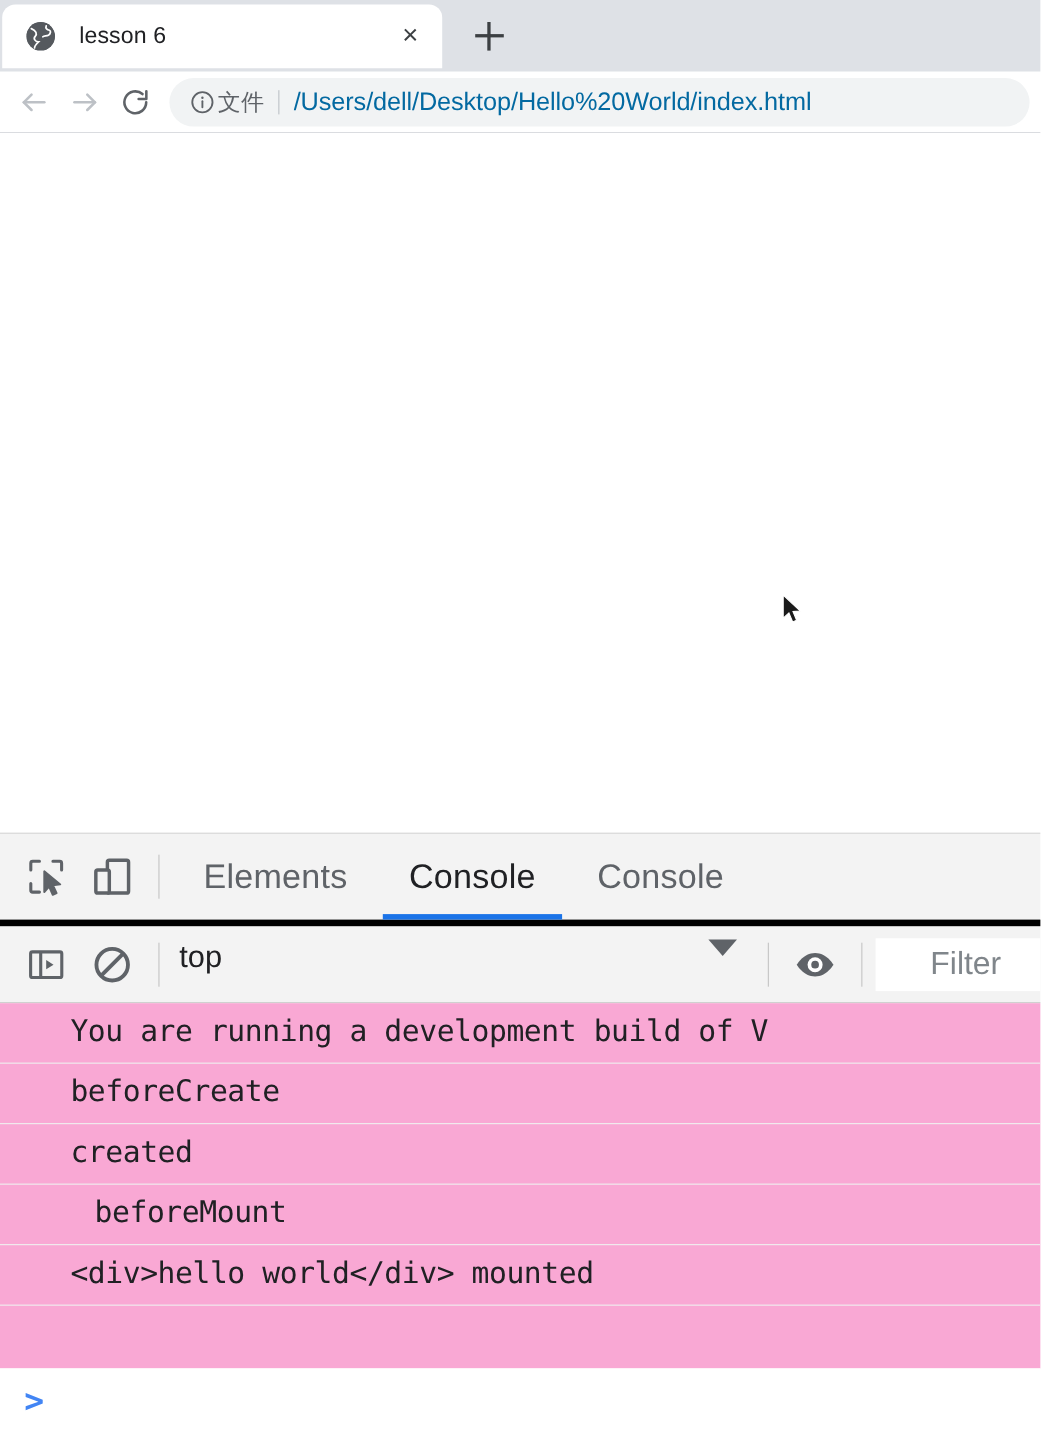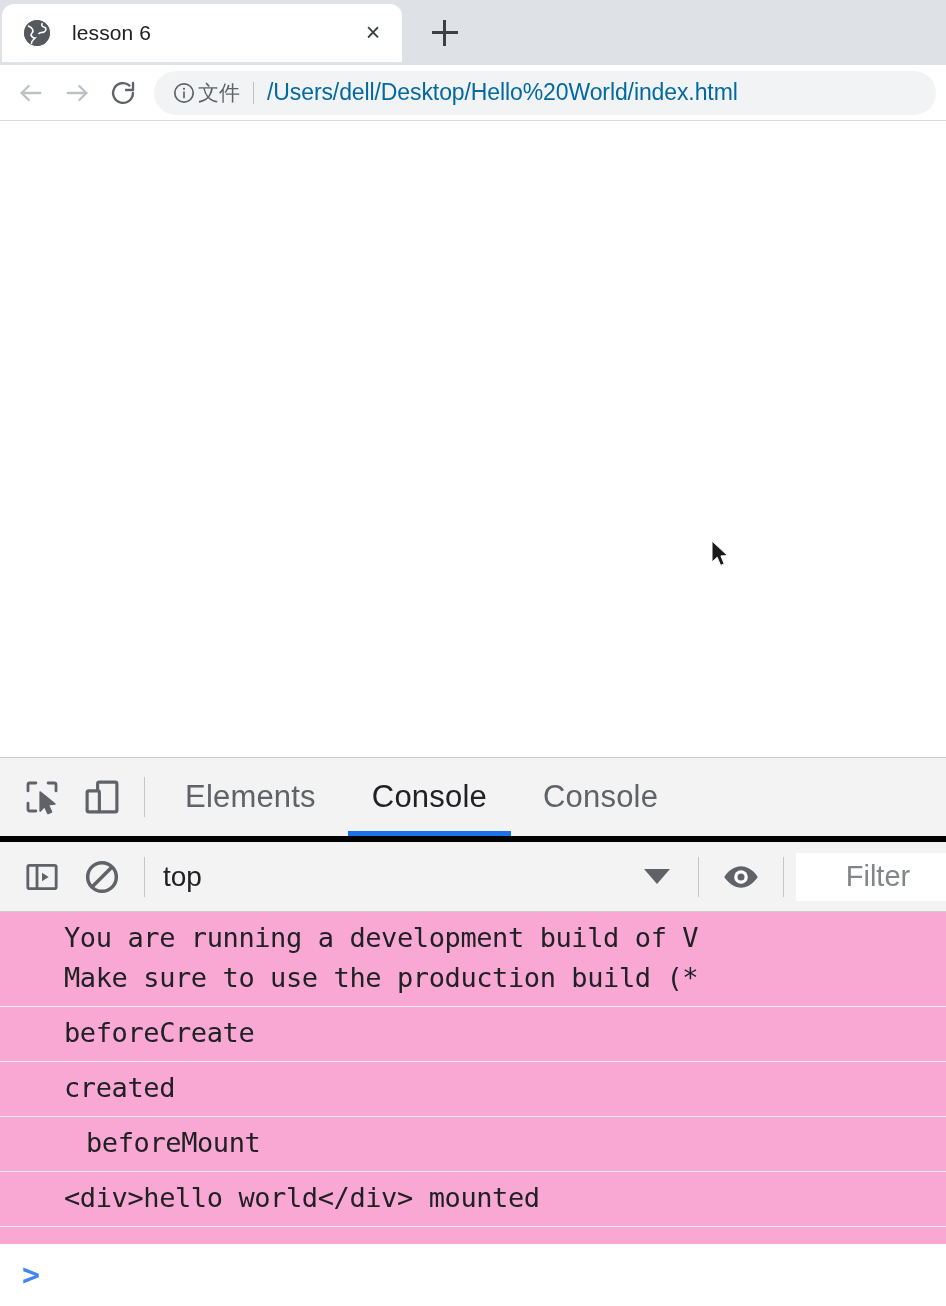--- a/index.html
+++ b/index.html
@@ -251,21 +251,20 @@
     height: 70px;
     display: flex;
     align-items: center;
     background: #f3f3f3;
     border-bottom: 1px solid #cdcdcd;
     padding-left: 12px;
   }
 
   .dt-context {
     display: flex;
-    align-items: center;
     flex: 1;
     height: 46px;
     min-width: 0;
     gap: 32px;
   }
   .dt-context-label {
     font-size: 28px;
     color: #202124;
     margin-left: 6px;
   }
@@ -455,21 +454,20 @@
       </div>
       <span class="dt-divider"></span>
       <div class="dt-filter-input">
         <span>Filter</span>
       </div>
     </div>
 
     <div class="console-log">
       <div class="log-row">
         <div class="log-line">You are running a development build of V</div>
-        <div class="log-line">Make sure to use the production build (*</div>
       </div>
       <div class="log-row">
         <div class="log-line">beforeCreate</div>
       </div>
       <div class="log-row">
         <div class="log-line">created</div>
       </div>
       <div class="log-row indented">
         <div class="log-line">beforeMount</div>
       </div>

